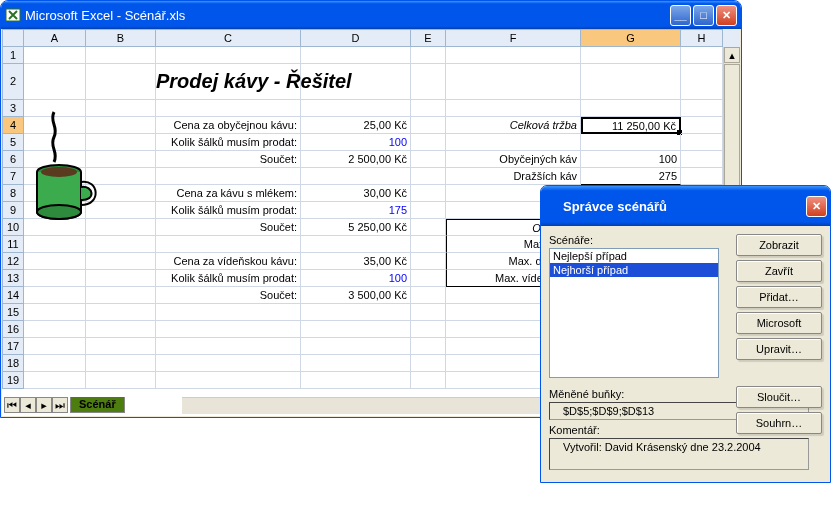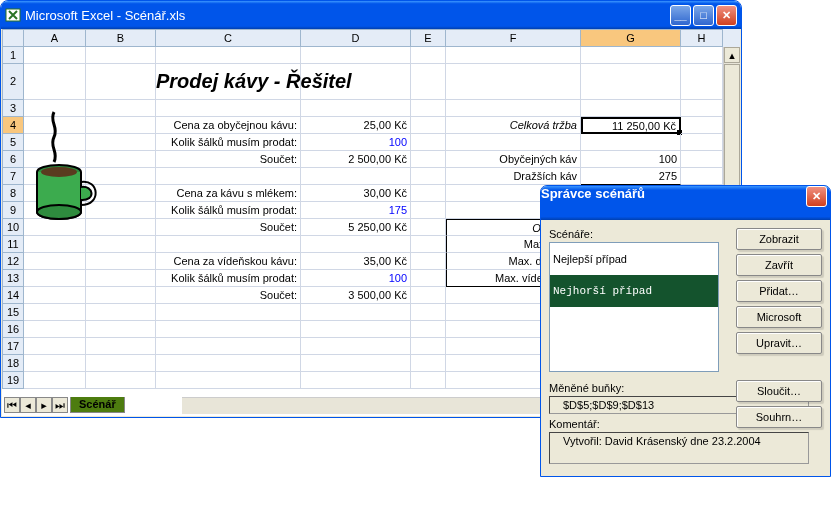--- a/index.html
+++ b/index.html
@@ -49,27 +49,27 @@
 
   .mug { position: absolute; left: 22px; top: 60px; width: 80px; height: 120px; pointer-events: none; }
 
   .scrollbar-v { position: absolute; right: 0; top: 18px; bottom: 20px; width: 17px; background: #e8e5d8; border-left: 1px solid #ccc; }
   .sb-btn { width: 16px; height: 16px; background: #ece9d8; border: 1px solid #aca899; display: flex; align-items: center; justify-content: center; }
   .thumb-v { position: absolute; left: 0; top: 17px; width: 16px; height: 260px; background: #ece9d8; border: 1px solid #aca899; }
   .scrollbar-h { position: absolute; left: 180px; right: 18px; bottom: 2px; height: 17px; background: #e8e5d8; border-top: 1px solid #ccc; }
 
   
   .dialog { position: absolute; left: 540px; top: 185px; width: 291px; border: 1px solid #0055ea; border-radius: 7px 7px 0 0; background: #ece9d8; overflow: hidden; }
-  .dlg-title { height: 34px; background: linear-gradient(to bottom, #3a95ff 0%, #0055ea 12%, #0055ea 90%, #0040b0 100%); color: #fff; font-size: 13px; font-weight: bold; padding-left: 0; display: flex; }
+  .dlg-title { height: 40px; background: linear-gradient(to bottom, #3a95ff 0%, #0055ea 12%, #0055ea 90%, #0040b0 100%); color: #fff; font-size: 13px; font-weight: bold; padding-left: 22px; display: flex; align-items: center; }
   .dlg-title .dlg-close { margin-left: auto; margin-right: 3px; }
   .dlg-body { padding: 8px; position: relative; font-size: 11px; }
   .dlg-label { margin-bottom: 2px; }
   .listbox { width: 170px; height: 130px; background: #fff; border: 1px solid #7f9db9; overflow: hidden; }
-  .lb-item { padding: 10px 3px; }
-  .lb-item.sel { background: #14532d; color: #fff; font-family: Liberation Mono, monospace; }
+  .lb-item { padding: 1px 3px; }
+  .lb-item.sel { background: #1d4ed8; color: #fff; }
   .dlg-btns { position: absolute; right: 8px; top: 8px; width: 86px; display: flex; flex-direction: column; gap: 4px; }
   .dlg-btn { height: 22px; border: 1px solid #888; background: #ece9d8; border-radius: 2px; font-size: 11px; cursor: pointer; box-shadow: inset 1px 1px #fff, 2px 2px 1px rgba(0,0,0,.12);}
   .field { width: 260px; background: #ece9d8; border: 1px inset #999; padding: 2px 13px; margin-top: 1px; margin-bottom: 4px; min-height: 16px; }
   .field.tall { height: 32px; }
 </style>
 </head>
 <body>
 
 <div class="excel-window">
   <div class="titlebar">

